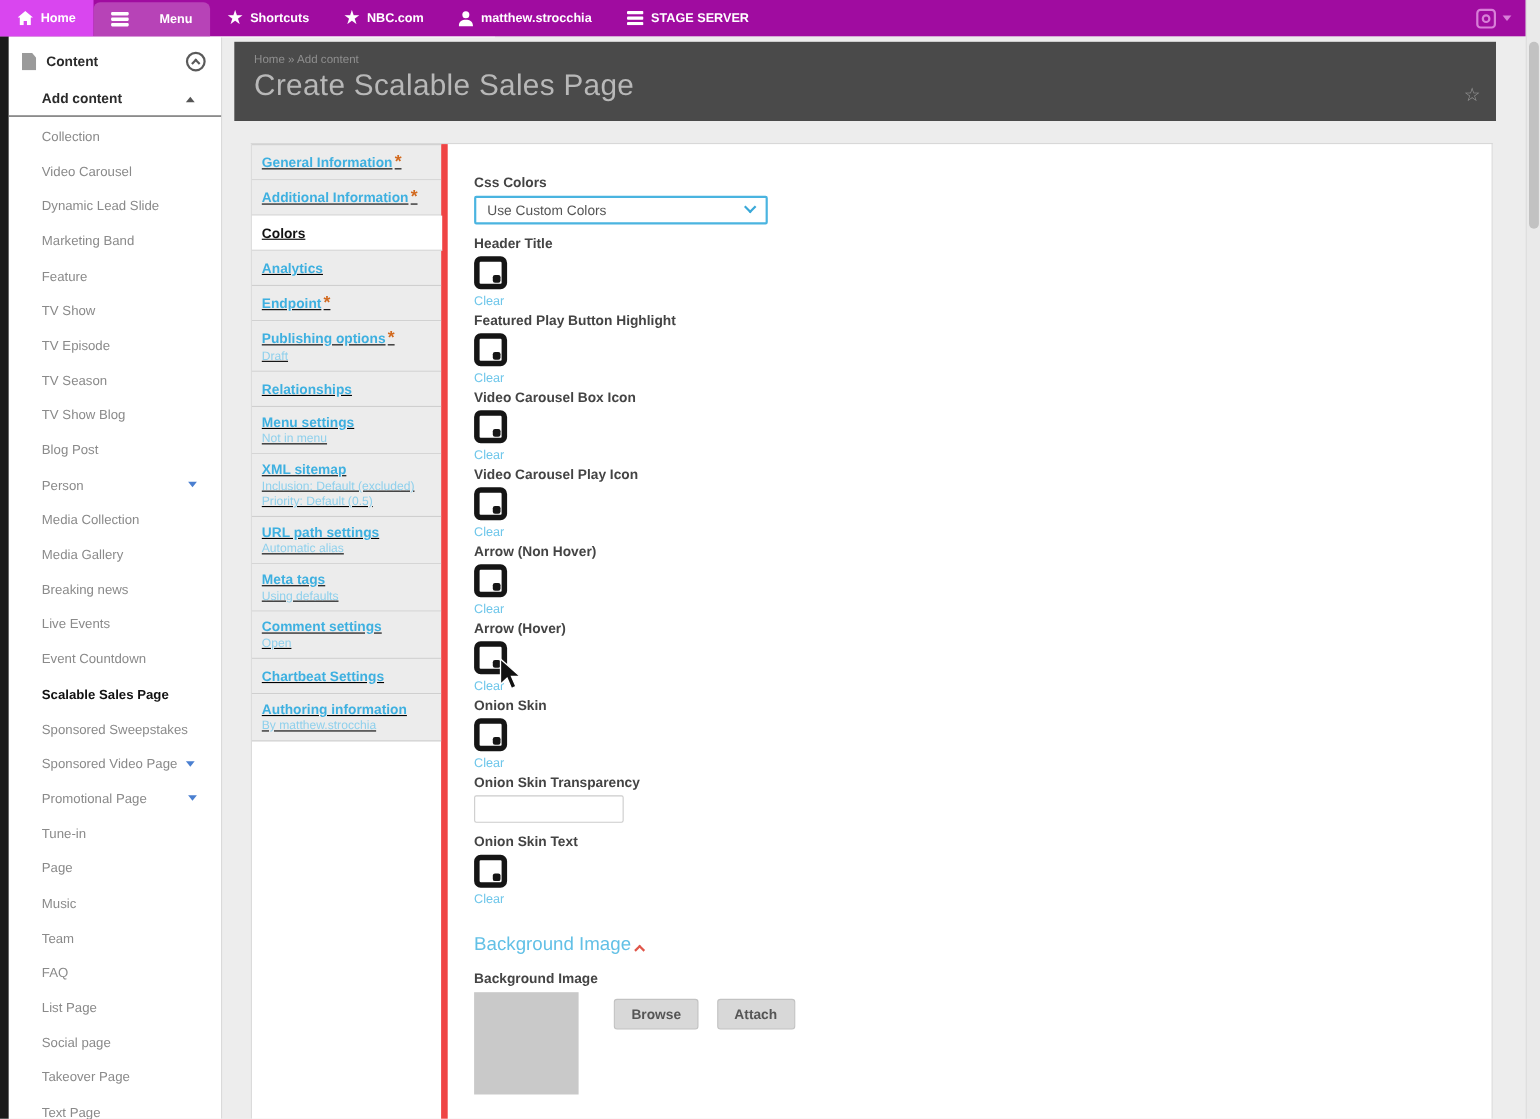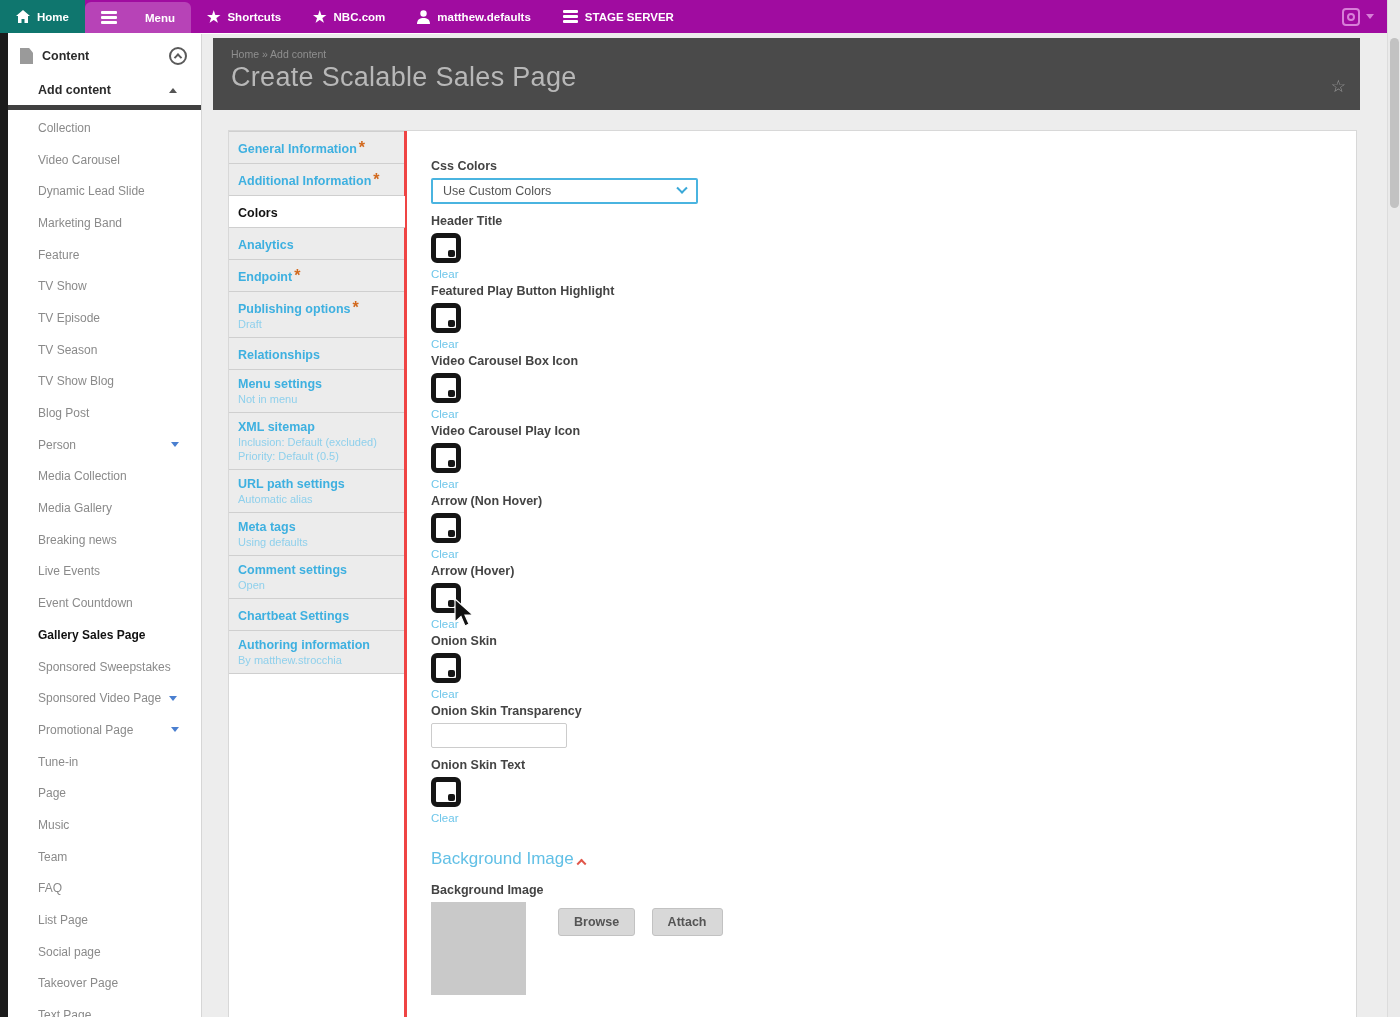--- a/index.html
+++ b/index.html
@@ -4,21 +4,21 @@
 <style>
   * { margin:0; padding:0; box-sizing:border-box; }
   html,body { width:1400px; height:1017px; overflow:hidden;
     font-family:"Liberation Sans", sans-serif; background:#ededed; }
 
   
   .toolbar { position:absolute; left:0; top:0; width:1400px; height:33px;
     background:#a00ca0; display:flex; align-items:stretch; z-index:50; }
   .tb-item { display:flex; align-items:center; gap:7px; padding:0 16px;
     color:#fff; font-size:11.5px; font-weight:bold; cursor:pointer; }
-  .tb-item.home { background:#0f766e; }
+  .tb-item.home { background:#d946ef; }
   .tb-item.active { background:#b743b7; border-radius:6px 6px 0 0; margin-top:2px;gap:28px; }
   .tb-star { color:#fff; font-size:15px; line-height:1; }
   .tb-bars { display:inline-block; width:16px; }
   .tb-bars i { display:block; height:3px; background:#fff; margin:2px 0; border-radius:1px; }
   .tb-right { margin-left:auto; display:flex; align-items:center; gap:6px; padding-right:26px; }
   .env-icon { width:18px; height:18px; border:2px solid #d87fd8; border-radius:4px;
     display:flex; align-items:center; justify-content:center; }
   .env-icon i { width:8px; height:8px; border:2px solid #d87fd8; border-radius:50%; display:block; }
   .caret-down-sm { width:0; height:0; border-left:4px solid transparent;
     border-right:4px solid transparent; border-top:5px solid #d87fd8; }
@@ -37,21 +37,21 @@
     background:#ffffff; border-right:1px solid #d6d6d6; font-size:12px; color:#808080; }
   .sb-header { display:flex; align-items:center; padding:14px 14px 10px 12px; color:#2b2b2b;
     font-weight:bold; font-size:12.5px; }
   .doc-icon { width:13px; height:16px; margin-right:9px; position:relative;
     background:#9a9a9a; clip-path:polygon(0 0, 70% 0, 100% 30%, 100% 100%, 0 100%); }
   .collapse-circle { margin-left:auto; width:18px; height:18px; border-radius:50%;
     border:2px solid #5a5a5a; display:flex; align-items:center; justify-content:center; }
   .chev-up-dark { width:6px; height:6px; border-left:2px solid #5a5a5a; border-top:2px solid #5a5a5a;
     transform:rotate(45deg) translate(1px,1px); }
   .sb-section { display:flex; align-items:center; padding:8px 24px 8px 30px; color:#2b2b2b;
-    font-weight:bold; font-size:12.5px; border-bottom:5px solid #404040; margin-bottom:2px; }
+    font-weight:bold; font-size:12.5px; border-bottom:1px solid #404040; margin-bottom:2px; }
   .tri-up-dark { margin-left:auto; width:0; height:0; border-left:4px solid transparent;
     border-right:4px solid transparent; border-bottom:5px solid #555; }
   .sb-item { height:31.7px; display:flex; align-items:center; padding:0 22px 0 30px; cursor:pointer; }
   .sb-item span.lbl { color:#8a8a8a; }
   .sb-item.active span.lbl { color:#111; font-weight:bold; }
   .tri-down-blue { width:0; height:0; border-left:4px solid transparent;
     border-right:4px solid transparent; border-top:5px solid #4a7fd0; }
   .caret-right { margin-left:auto; }
   .caret-inline { margin-left:8px; }
 
@@ -60,21 +60,21 @@
     background:#4a4a4a; color:#b5b5b5; padding:10px 24px 0 18px; }
   .breadcrumb { font-size:10.5px; color:#8f8f8f; margin-bottom:2px; }
   .page-title { font-size:27px; font-weight:300; color:#b8b8b8; letter-spacing:.3px; }
   .fav-star { position:absolute; right:14px; top:38px; font-size:17px; color:#9a9a9a; cursor:pointer; }
 
   
   .card { position:absolute; left:228px; top:130px; width:1129px; height:887px;
     background:#ffffff; border:1px solid #d8d8d8; border-bottom:none; display:flex; }
 
   
-  .vtabs { width:178px; border-right:3px solid #ef4444; }
+  .vtabs { width:178px; border-right:6px solid #ef4444;text-decoration:underline; }
   .vtab { background:#ececec; border-bottom:1px solid #cfcfcf; padding:7px 10px 6px 9px;
     cursor:pointer; }
   .vtab:first-child { border-top:1px solid #cfcfcf; }
   .vtab .t-label { font-size:12.5px; font-weight:bold; color:#3eb0e0; line-height:15px; }
   .vtab .t-summary { font-size:11px; color:#8fd0ec; line-height:14px; }
   .vtab.active { background:#ffffff; margin-right:-1px; }
   .vtab.active .t-label { color:#111; }
   .req { color:#d2691e; font-weight:bold; margin-left:2px; }
 
   
@@ -134,21 +134,21 @@
   </div>
   <div class="tb-item">
     <span class="tb-star">★</span>
     <span>NBC.com</span>
   </div>
   <div class="tb-item">
     <svg width="13" height="14" viewBox="0 0 13 14">
         <circle cx="6.5" cy="3.5" r="3.2" fill="#fff"></circle>
         <path d="M0 14 C0 9.5 3 8 6.5 8 C10 8 13 9.5 13 14 Z" fill="#fff"></path>
       </svg>
-    <span>matthew.defaults</span>
+    <span>matthew.strocchia</span>
   </div>
   <div class="tb-item">
     <svg width="15" height="13" viewBox="0 0 15 13">
         <rect x="0" y="0" width="15" height="3" rx="1" fill="#fff"></rect>
         <rect x="0" y="5" width="15" height="3" rx="1" fill="#fff"></rect>
         <rect x="0" y="10" width="15" height="3" rx="1" fill="#fff"></rect>
       </svg>
     <span>STAGE SERVER</span>
   </div>
   <div class="tb-right">
@@ -218,21 +218,21 @@
   <div class="sb-item">
       <span class="lbl">Breaking news</span>
     </div>
   <div class="sb-item">
       <span class="lbl">Live Events</span>
     </div>
   <div class="sb-item">
       <span class="lbl">Event Countdown</span>
     </div>
   <div class="sb-item active">
-      <span class="lbl">Gallery Sales Page</span>
+      <span class="lbl">Scalable Sales Page</span>
     </div>
   <div class="sb-item">
       <span class="lbl">Sponsored Sweepstakes</span>
     </div>
   <div class="sb-item">
       <span class="lbl">Sponsored Video Page</span>
       <span class="tri-down-blue caret-inline"></span>
     </div>
   <div class="sb-item">
       <span class="lbl">Promotional Page</span>

